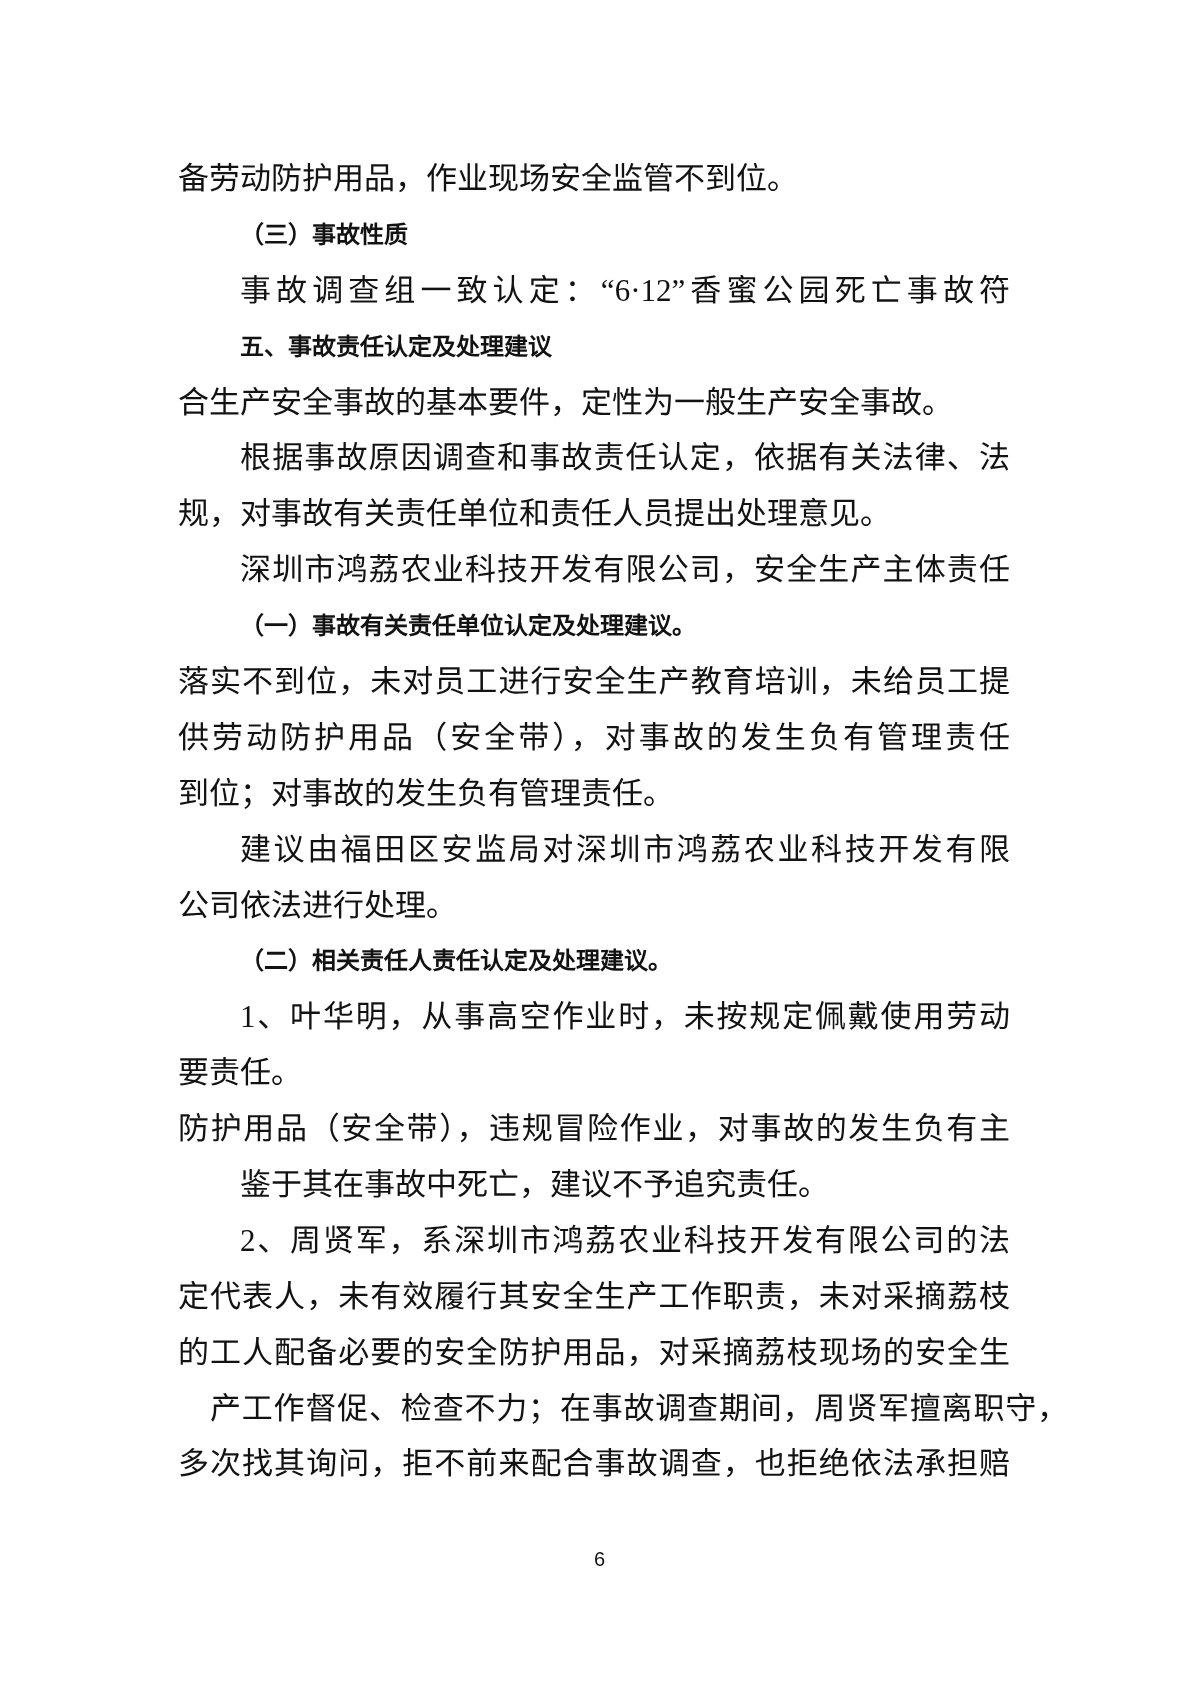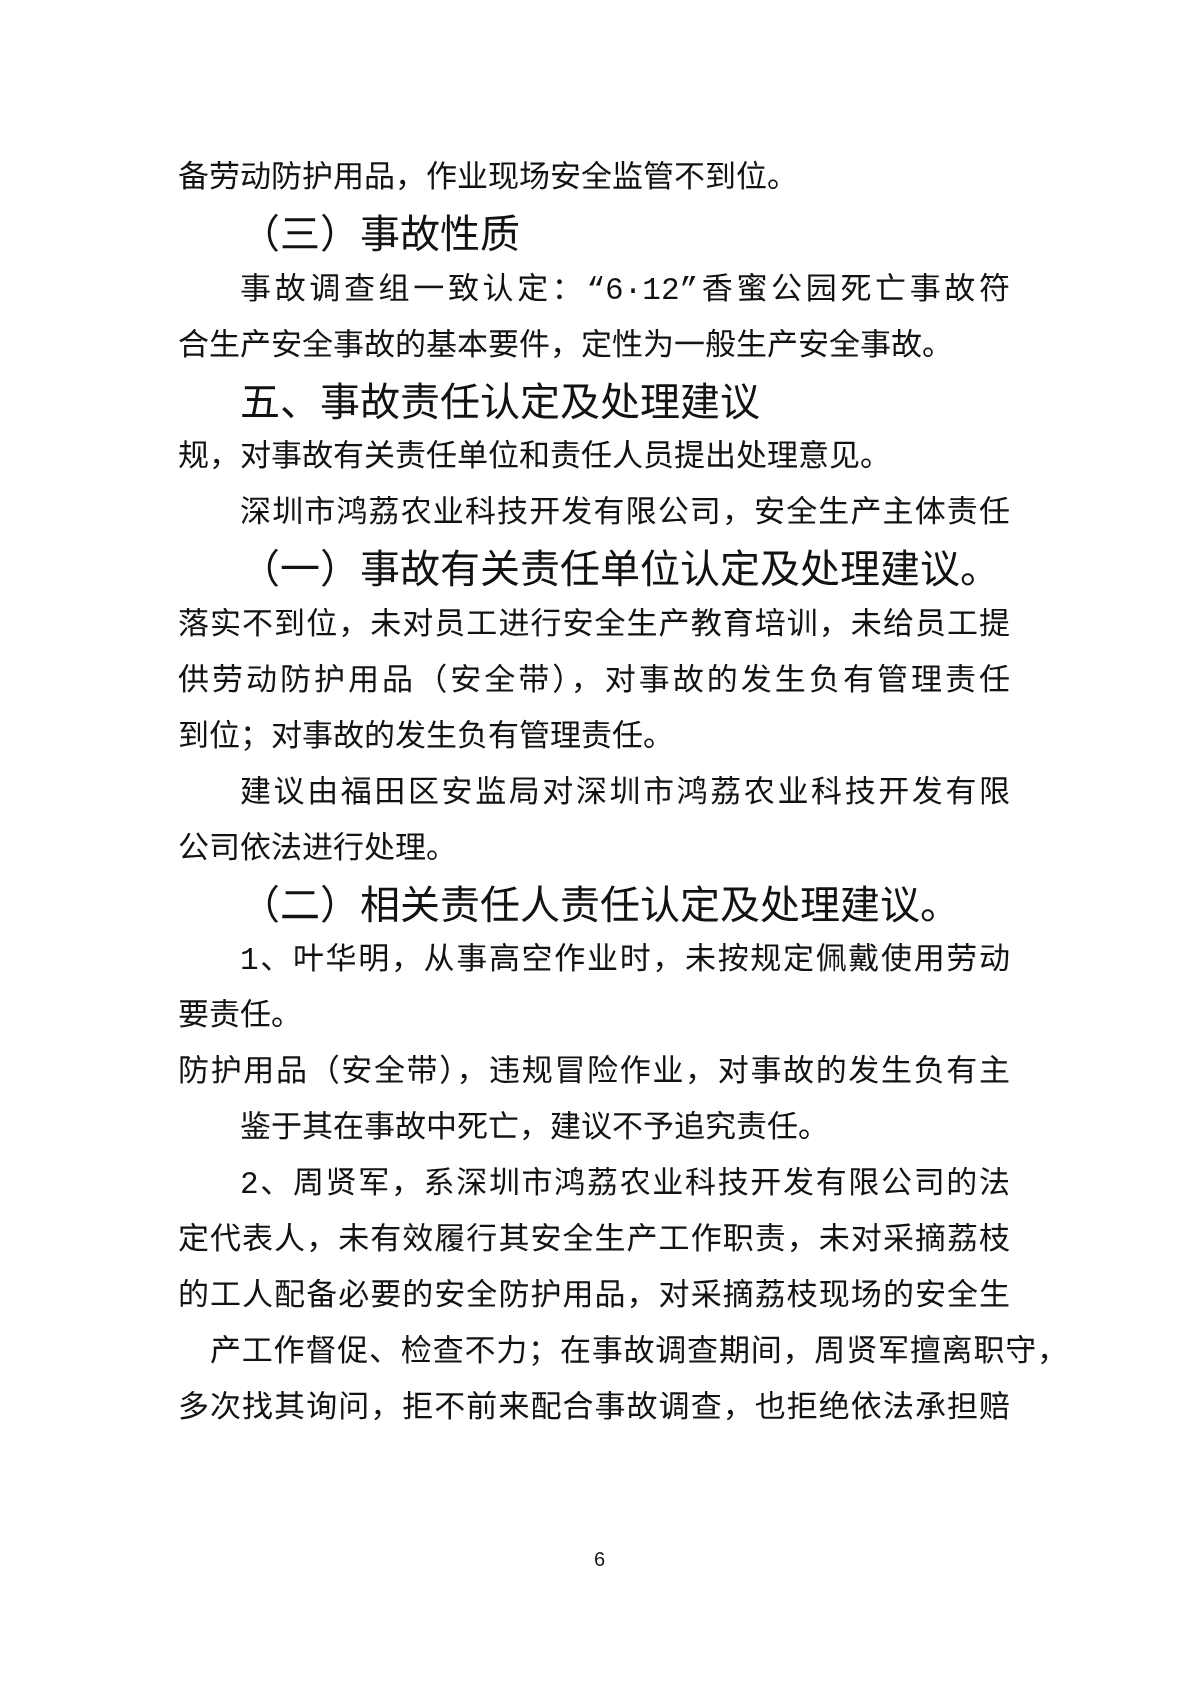--- a/index.html
+++ b/index.html
@@ -21,27 +21,27 @@
     left: 178px;
     top: 151px;
     width: 832px;
   }
   .tline {
     font-size: 31px;
     line-height: 55.9px;
     height: 55.9px;
     letter-spacing: 0;
     white-space: normal;
-    font-family: Liberation Mono, monospace;
+    font-family: Liberation Serif, serif;
     font-weight: 400;
   }
   .tline.heading {
     font-family: "Liberation Sans", "DejaVu Sans", sans-serif;
-    font-weight: 400;
-    font-size: 40px;
+    font-weight: 700;
+    font-size: 24px;
   }
   .tline.indent {
     padding-left: 62px;
   }
   .tline.justify {
     text-align: justify;
     text-align-last: justify;
     -moz-text-align-last: justify;
     text-justify: inter-character;
   }
@@ -62,22 +62,23 @@
   }
 </style>
 </head>
 <body>
 
 <div class="page">
   <div class="content">
       <div class="tline">备劳动防护用品，作业现场安全监管不到位。</div>
       <div class="tline heading indent">（三）事故性质</div>
       <div class="tline indent justify">事故调查组一致认定：“6·12”香蜜公园死亡事故符</div>
+      <div class="tline heading indent">五、事故责任认定及处理建议</div>
       <div class="tline">合生产安全事故的基本要件，定性为一般生产安全事故。</div>
-      <div class="tline heading indent">五、事故责任认定及处理建议</div>
+      <div class="tline indent justify">根据事故原因调查和事故责任认定，依据有关法律、法</div>
       <div class="tline">规，对事故有关责任单位和责任人员提出处理意见。</div>
       <div class="tline indent justify">深圳市鸿荔农业科技开发有限公司，安全生产主体责任</div>
       <div class="tline heading indent">（一）事故有关责任单位认定及处理建议。</div>
       <div class="tline justify">落实不到位，未对员工进行安全生产教育培训，未给员工提</div>
       <div class="tline justify">供劳动防护用品（安全带），对事故的发生负有管理责任</div>
       <div class="tline">到位；对事故的发生负有管理责任。</div>
       <div class="tline indent justify">建议由福田区安监局对深圳市鸿荔农业科技开发有限</div>
       <div class="tline">公司依法进行处理。</div>
       <div class="tline heading indent">（二）相关责任人责任认定及处理建议。</div>
       <div class="tline indent justify">1、叶华明，从事高空作业时，未按规定佩戴使用劳动</div>

